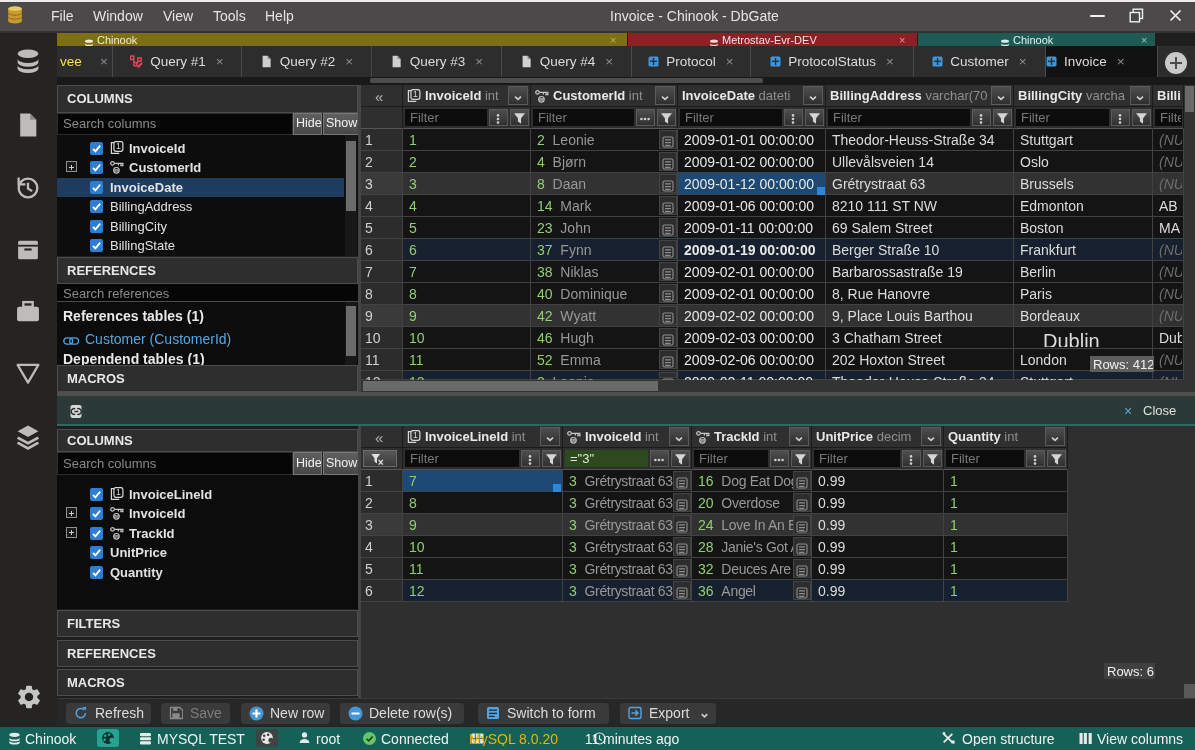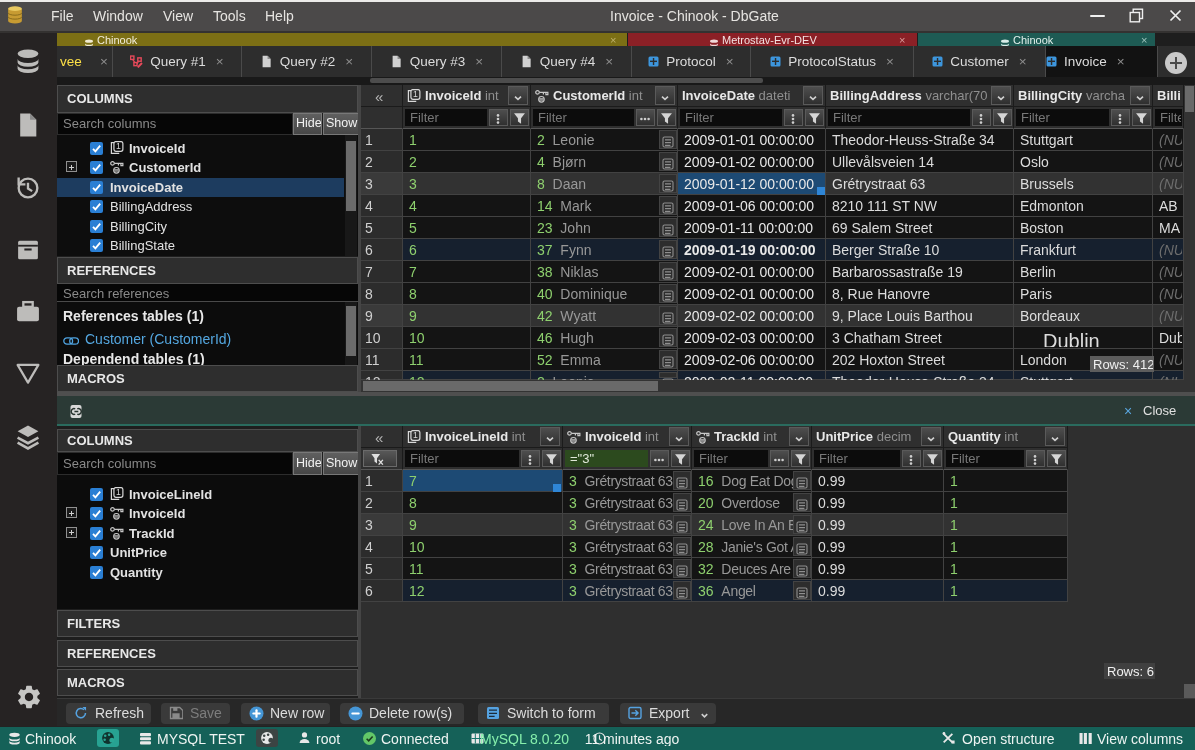--- a/index.html
+++ b/index.html
@@ -1026,21 +1026,21 @@
 <div class="a" style="left:316px;top:731px;width:40px;height:15px;white-space:nowrap;overflow:hidden;font-size:14px;color:#eef4f2;">root</div>
 <div class="a" style="left:363px;top:731px;width:13px;height:13px;"><svg width="13" height="13" viewBox="0 0 13 13" style="">
         <circle cx="6.5" cy="6.5" r="6.5" fill="#63c768"></circle>
         <path d="M3.6400000000000006 6.76 l2.08 2.08 l3.9 -4.42" stroke="#1c3a1e" stroke-width="1.6" fill="none"></path>
       </svg></div>
 <div class="a" style="left:381px;top:731px;width:75px;height:15px;white-space:nowrap;overflow:hidden;font-size:14px;color:#eef4f2;">Connected</div>
 <div class="a" style="left:471px;top:731px;width:13px;height:13px;"><svg width="13" height="13" viewBox="0 0 13 13" style="">
         <rect x="0.5" y="1.5" width="12" height="10" rx="1" fill="#e8e8e8"></rect>
         <path d="M0.5 6.5 h12 M4.333333333333333 1.5 v10 M8.666666666666666 1.5 v10" stroke="#17756a" stroke-width="1"></path>
       </svg></div>
-<div class="a" style="left:480px;top:731px;width:95px;height:15px;white-space:nowrap;overflow:hidden;font-size:14px;color:#86efac;">MySQL 8.0.20</div>
+<div class="a" style="left:469px;top:731px;width:95px;height:15px;white-space:nowrap;overflow:hidden;font-size:14px;color:#eab308;">MySQL 8.0.20</div>
 <div class="a" style="left:593px;top:731px;width:13px;height:13px;"><svg width="13" height="13" viewBox="0 0 13 13" style="">
         <circle cx="6.5" cy="6.5" r="5.5" stroke="#e8e8e8" stroke-width="1.2" fill="none"></circle>
         <path d="M6.5 3.25 v3.6400000000000006 l2.34 1.56" stroke="#e8e8e8" stroke-width="1.2" fill="none"></path>
       </svg></div>
 <div class="a" style="left:582px;top:731px;width:100px;height:15px;white-space:nowrap;overflow:hidden;font-size:14px;color:#eef4f2;text-align:center;">11 minutes ago</div>
 <div class="a" style="left:942px;top:731px;width:14px;height:14px;"><svg width="14" height="14" viewBox="0 0 14 14" style="">
         <path d="M1.68 2.8000000000000003 l8.68 8.68 m-8.68 0 l8.68 -8.68" stroke="#e8e8e8" stroke-width="1.82"></path>
         <circle cx="1.9600000000000002" cy="2.52" r="1.4000000000000001" fill="#e8e8e8"></circle>
         <rect x="9.520000000000001" y="9.520000000000001" width="3.08" height="3.08" fill="#e8e8e8"></rect>
       </svg></div>

